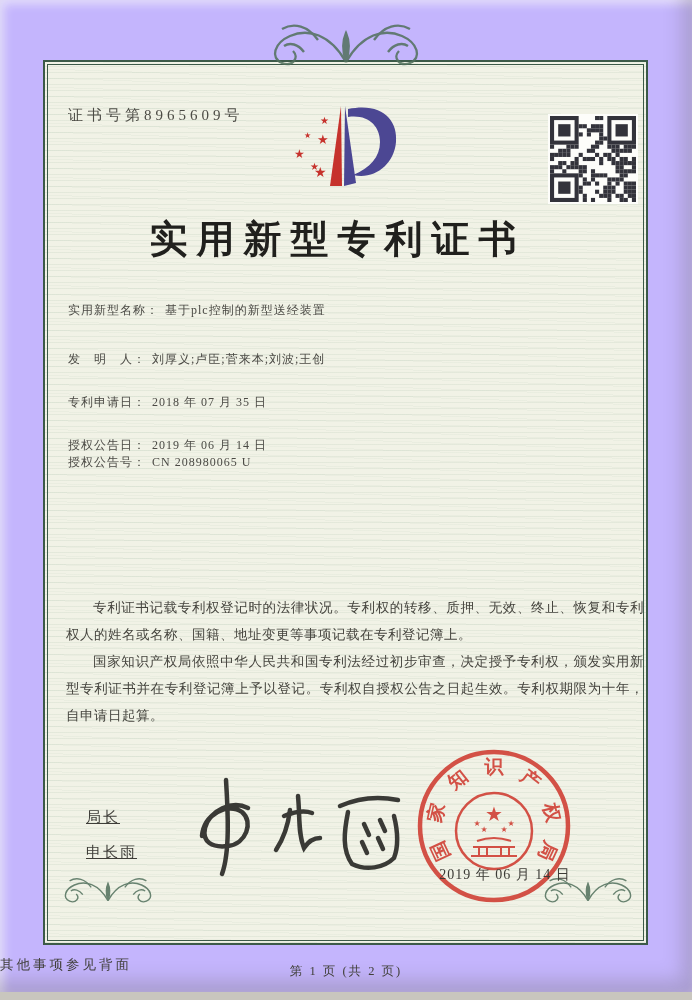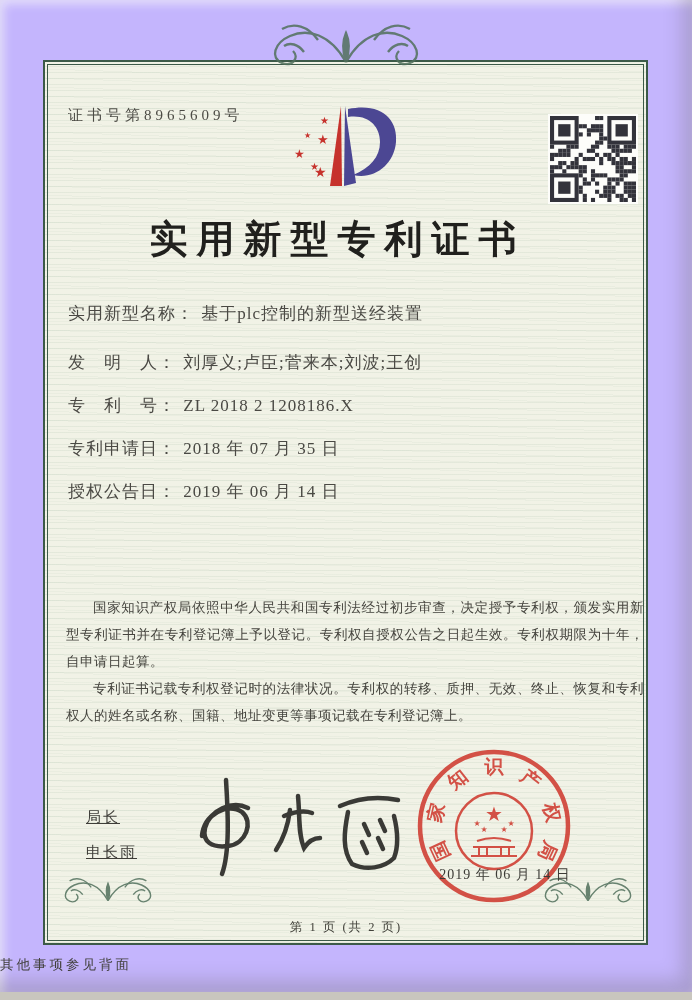--- a/index.html
+++ b/index.html
@@ -30,41 +30,41 @@
   .cert-no{
     position:absolute;left:68px;top:106px;
     font-size:15px;color:#4c4b45;letter-spacing:4px;
   }
   .logo{position:absolute;left:268px;top:102px;width:164px;height:106px;}
   .qr{position:absolute;left:548px;top:114px;width:86px;height:86px;background:#fdfdfa;padding:2px;}
   .title{
     position:absolute;left:0;right:17px;top:214px;text-align:center;
     font-size:38px;font-weight:700;color:#20201d;letter-spacing:9px;
   }
-  .fields{position:absolute;left:68px;top:302px;width:560px;font-size:17px;color:#4a4944;}
+  .fields{position:absolute;left:68px;top:302px;width:560px;font-size:12px;color:#4a4944;}
   .frow{margin-bottom:22px;height:21px;letter-spacing:1px;white-space:nowrap;}
   .frow.first{margin-bottom:28px;}
   .flabel{display:inline-block;}
   .fvalue{margin-left:2px;}
   .grant-row{display:flex;flex-direction:column;}
   .grant-left{width:287px;}
   .paras{
     position:absolute;left:66px;top:594px;width:578px;
     font-size:13.5px;line-height:27px;color:#45443e;letter-spacing:.5px;text-align:justify;
   }
   .paras p{margin:0;text-indent:2em;}
   .signer{position:absolute;left:86px;top:808px;font-size:15px;color:#3e3d38;letter-spacing:2px;}
   .signer div{margin-bottom:16px;text-decoration:underline;}
   .signature{position:absolute;left:172px;top:772px;width:232px;height:108px;}
   .seal{position:absolute;left:413px;top:745px;width:162px;height:162px;opacity:.88;}
   .seal-date{
     position:absolute;left:420px;top:866px;width:170px;text-align:center;
     font-size:14px;color:#3c3b36;letter-spacing:1px;z-index:5;white-space:nowrap;
   }
-  .page-info{position:absolute;left:0;right:0;top:919px;text-align:center;font-size:12.5px;color:#41403a;letter-spacing:2px;}
+  .page-info{position:absolute;left:0;right:0;top:963px;text-align:center;font-size:12.5px;color:#41403a;letter-spacing:2px;}
   .back-note{position:absolute;left:0;right:0;top:956px;text-align:left;font-size:13.5px;color:#3f3e39;letter-spacing:3px;}
 </style>
 </head>
 <body>
 
 <div class="page">
 
   <div class="frame-outer">
     <div class="frame-inner"></div>
   </div>
@@ -272,38 +272,38 @@
   <div class="fields">
     <div class="frow first">
       <span class="flabel">实用新型名称：</span>
       <span class="fvalue">基于plc控制的新型送经装置</span>
     </div>
     <div class="frow">
       <span class="flabel">发　明　人：</span>
       <span class="fvalue">刘厚义;卢臣;菅来本;刘波;王创</span>
     </div>
     <div class="frow">
-      <span class="flabel">专　利　号：</span>
-      <span class="fvalue">ZL 2018 2 1208186.X</span>
-    </div>
-    <div class="frow">
       <span class="flabel">专利申请日：</span>
       <span class="fvalue">2018 年 07 月 35 日</span>
     </div>
     <div class="frow grant-row">
       <span class="grant-left">
         <span class="flabel">授权公告日：</span>
         <span class="fvalue">2019 年 06 月 14 日</span>
       </span>
+      <span>
+        <span class="flabel">授权公告号：</span>
+        <span class="fvalue">CN 208980065 U</span>
+      </span>
     </div>
   </div>
 
   <div class="paras">
+    <p>专利证书记载专利权登记时的法律状况。专利权的转移、质押、无效、终止、恢复和专利权人的姓名或名称、国籍、地址变更等事项记载在专利登记簿上。</p>
     <p>国家知识产权局依照中华人民共和国专利法经过初步审查，决定授予专利权，颁发实用新型专利证书并在专利登记簿上予以登记。专利权自授权公告之日起生效。专利权期限为十年，自申请日起算。</p>
-    <p>专利证书记载专利权登记时的法律状况。专利权的转移、质押、无效、终止、恢复和专利权人的姓名或名称、国籍、地址变更等事项记载在专利登记簿上。</p>
   </div>
 
   <div class="signer">
     <div>局长</div>
     <div>申长雨</div>
   </div>
 
   <svg class="signature" viewBox="0 0 232 108">
     <g fill="none" stroke="#3a3a36" stroke-width="4.5" stroke-linecap="round">
       <path d="M30,64 C32,42 56,30 70,40 C82,50 74,72 56,74 C40,76 30,70 33,56 C38,38 60,28 76,36"></path>

